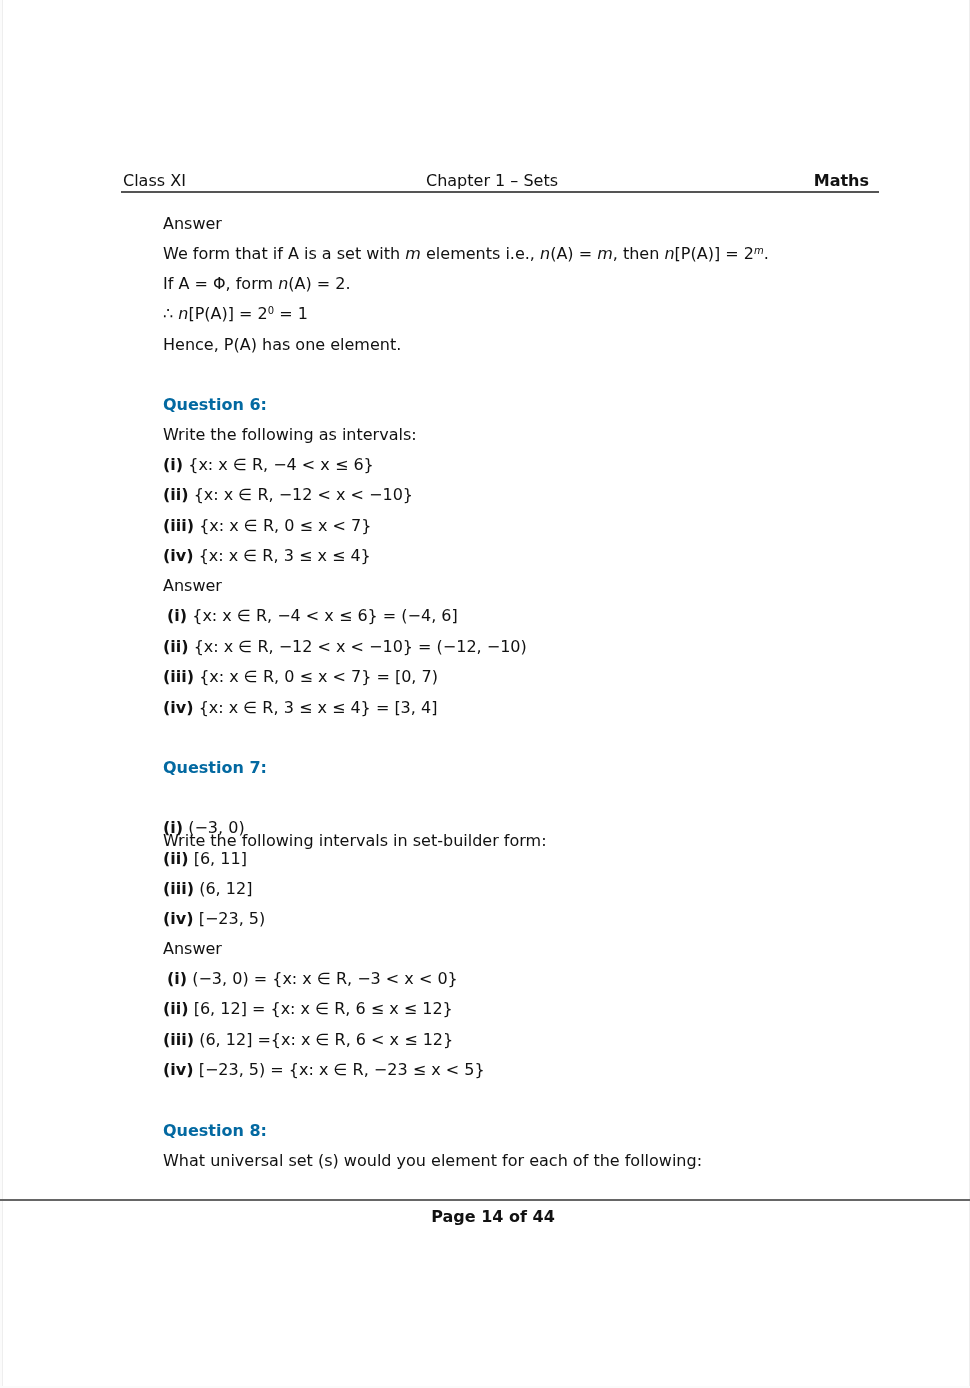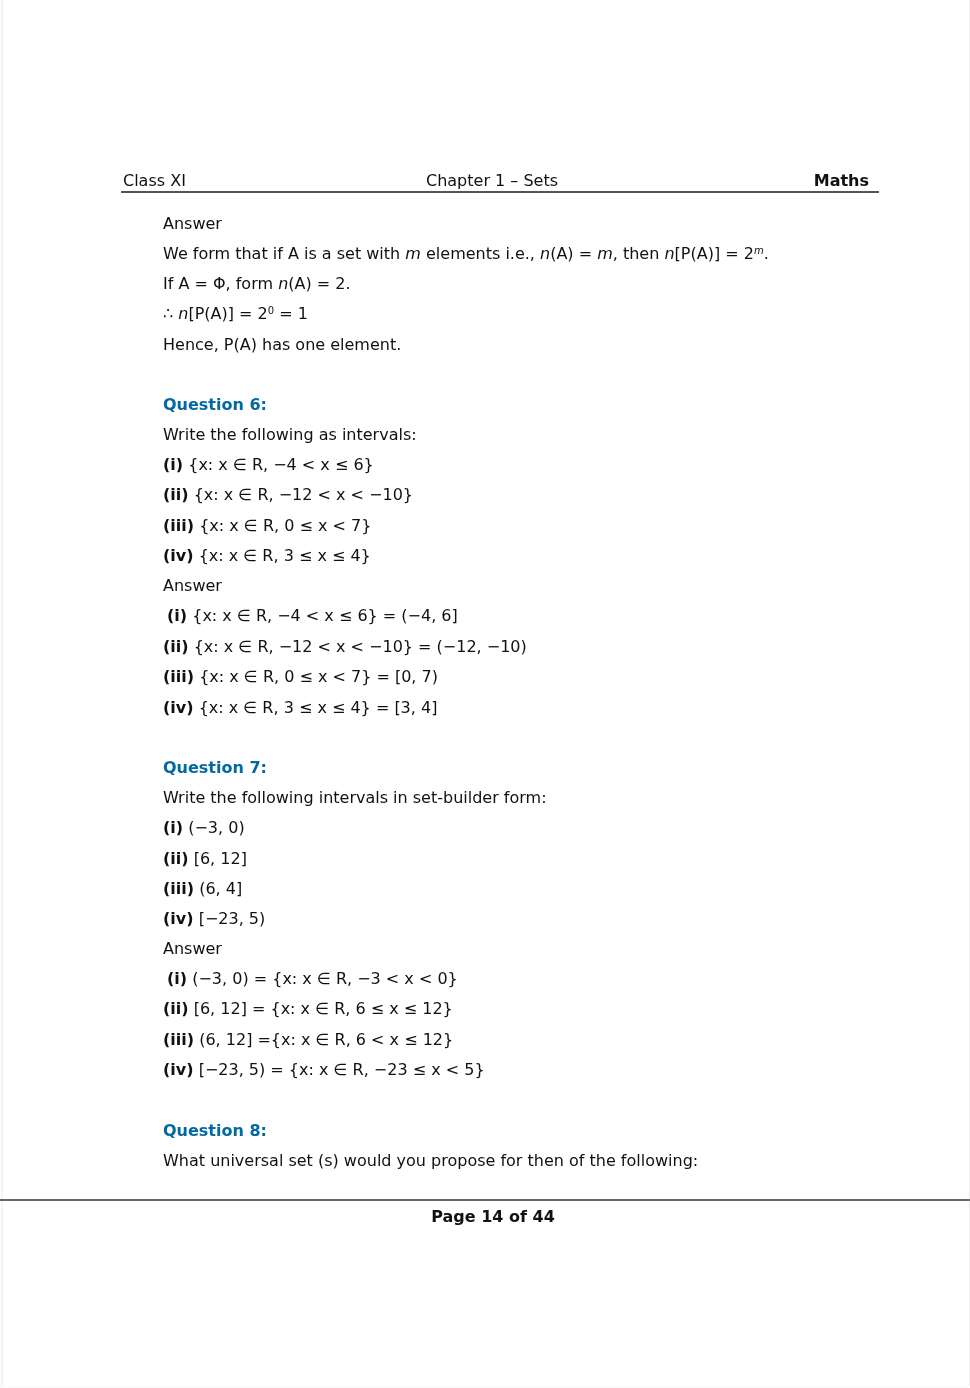--- a/index.html
+++ b/index.html
@@ -57,29 +57,29 @@
   <div class="line" style="top:485px"><b class="roman">(ii)</b> <span>{x: x ∈ R, −12 &lt; x &lt; −10}</span></div>
   <div class="line" style="top:516px"><b class="roman">(iii)</b> <span>{x: x ∈ R, 0 ≤ x &lt; 7}</span></div>
   <div class="line" style="top:546px"><b class="roman">(iv)</b> <span>{x: x ∈ R, 3 ≤ x ≤ 4}</span></div>
   <div class="line" style="top:576px">Answer</div>
   <div class="line" style="top:606px; left:124px"><b class="roman">(i)</b> <span>{x: x ∈ R, −4 &lt; x ≤ 6} = (−4, 6]</span></div>
   <div class="line" style="top:637px"><b class="roman">(ii)</b> <span>{x: x ∈ R, −12 &lt; x &lt; −10} = (−12, −10)</span></div>
   <div class="line" style="top:667px"><b class="roman">(iii)</b> <span>{x: x ∈ R, 0 ≤ x &lt; 7} = [0, 7)</span></div>
   <div class="line" style="top:698px"><b class="roman">(iv)</b> <span>{x: x ∈ R, 3 ≤ x ≤ 4} = [3, 4]</span></div>
 
   <div class="line q-title" style="top:758px">Question 7:</div>
-  <div class="line" style="top:788px">Write the following intervals in set-builder form:</div>
+  <div class="line" style="top:831px">Write the following intervals in set-builder form:</div>
   <div class="line" style="top:818px"><b class="roman">(i)</b> <span>(−3, 0)</span></div>
-  <div class="line" style="top:849px"><b class="roman">(ii)</b> <span>[6, 12]</span></div>
-  <div class="line" style="top:879px"><b class="roman">(iii)</b> <span>(6, 4]</span></div>
+  <div class="line" style="top:849px"><b class="roman">(ii)</b> <span>[6, 11]</span></div>
+  <div class="line" style="top:879px"><b class="roman">(iii)</b> <span>(6, 12]</span></div>
   <div class="line" style="top:909px"><b class="roman">(iv)</b> <span>[−23, 5)</span></div>
   <div class="line" style="top:939px">Answer</div>
   <div class="line" style="top:969px; left:124px"><b class="roman">(i)</b> <span>(−3, 0) = {x: x ∈ R, −3 &lt; x &lt; 0}</span></div>
   <div class="line" style="top:999px"><b class="roman">(ii)</b> <span>[6, 12] = {x: x ∈ R, 6 ≤ x ≤ 12}</span></div>
   <div class="line" style="top:1030px"><b class="roman">(iii)</b> <span>(6, 12] ={x: x ∈ R, 6 &lt; x ≤ 12}</span></div>
   <div class="line" style="top:1060px"><b class="roman">(iv)</b> <span>[−23, 5) = {x: x ∈ R, −23 ≤ x &lt; 5}</span></div>
 
   <div class="line q-title" style="top:1121px">Question 8:</div>
-  <div class="line" style="top:1151px">What universal set (s) would you propose for then of the following:</div>
+  <div class="line" style="top:1151px">What universal set (s) would you element for each of the following:</div>
 </div>
 
 <div class="footer-rule"></div>
 <div class="footer">Page 14 of 44</div>
 
 </body></html>

